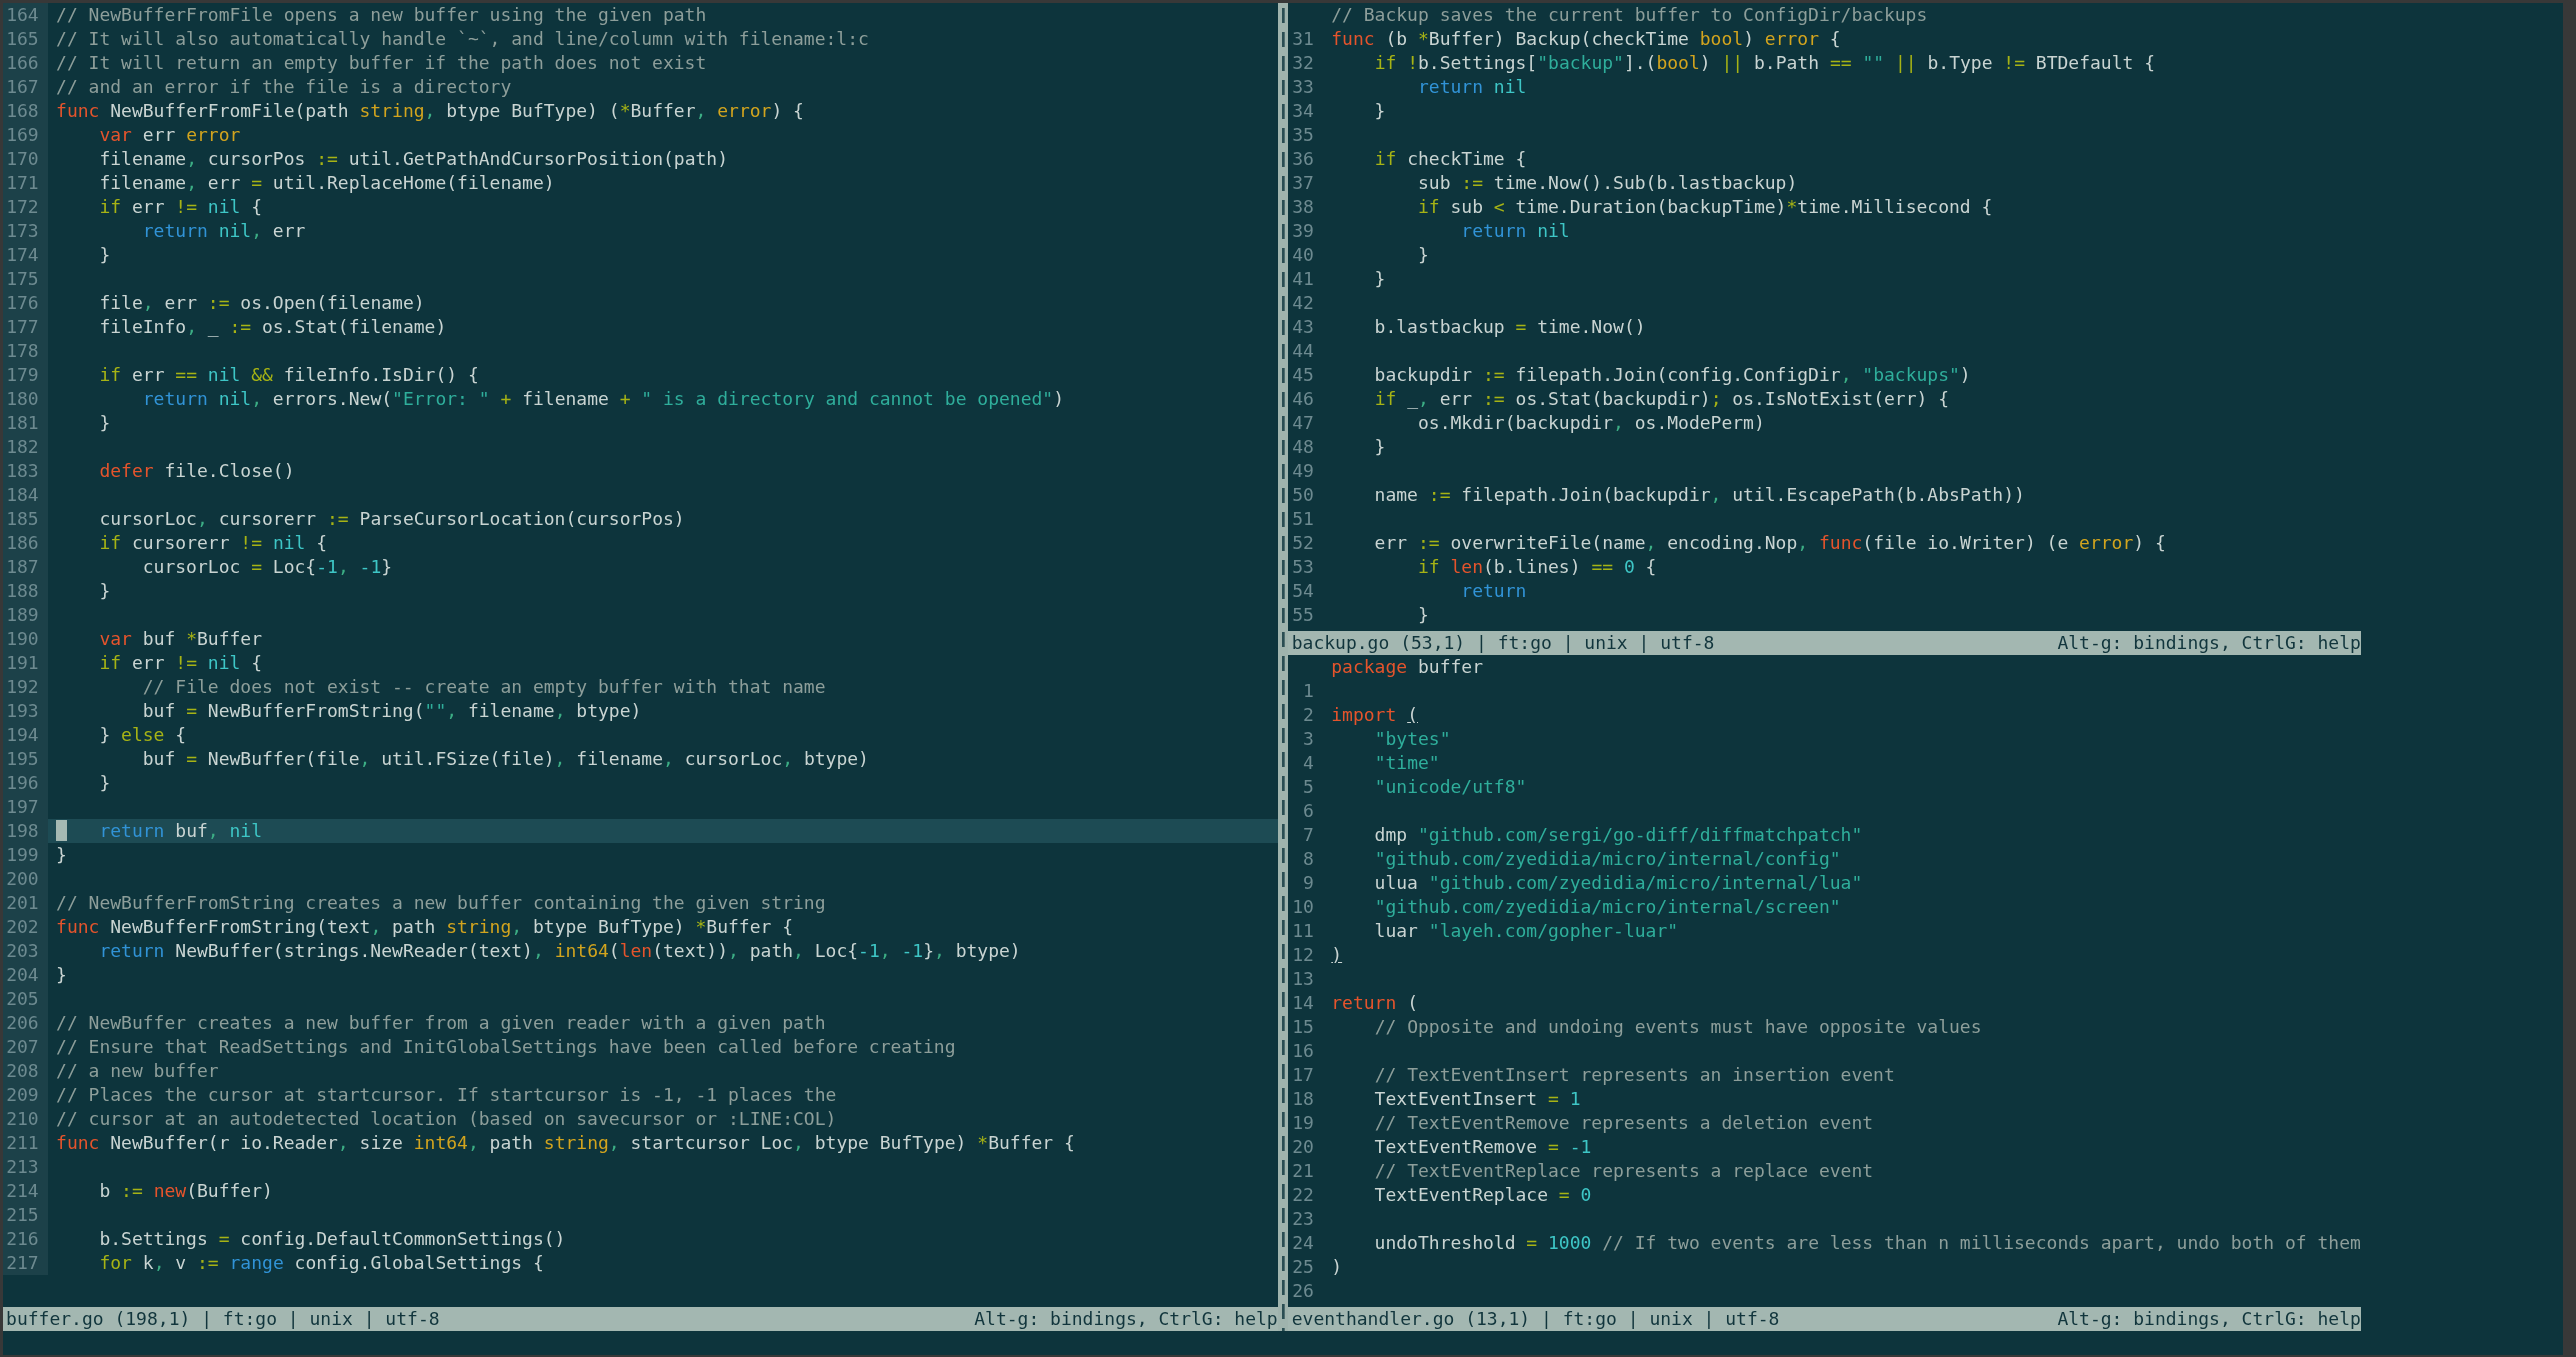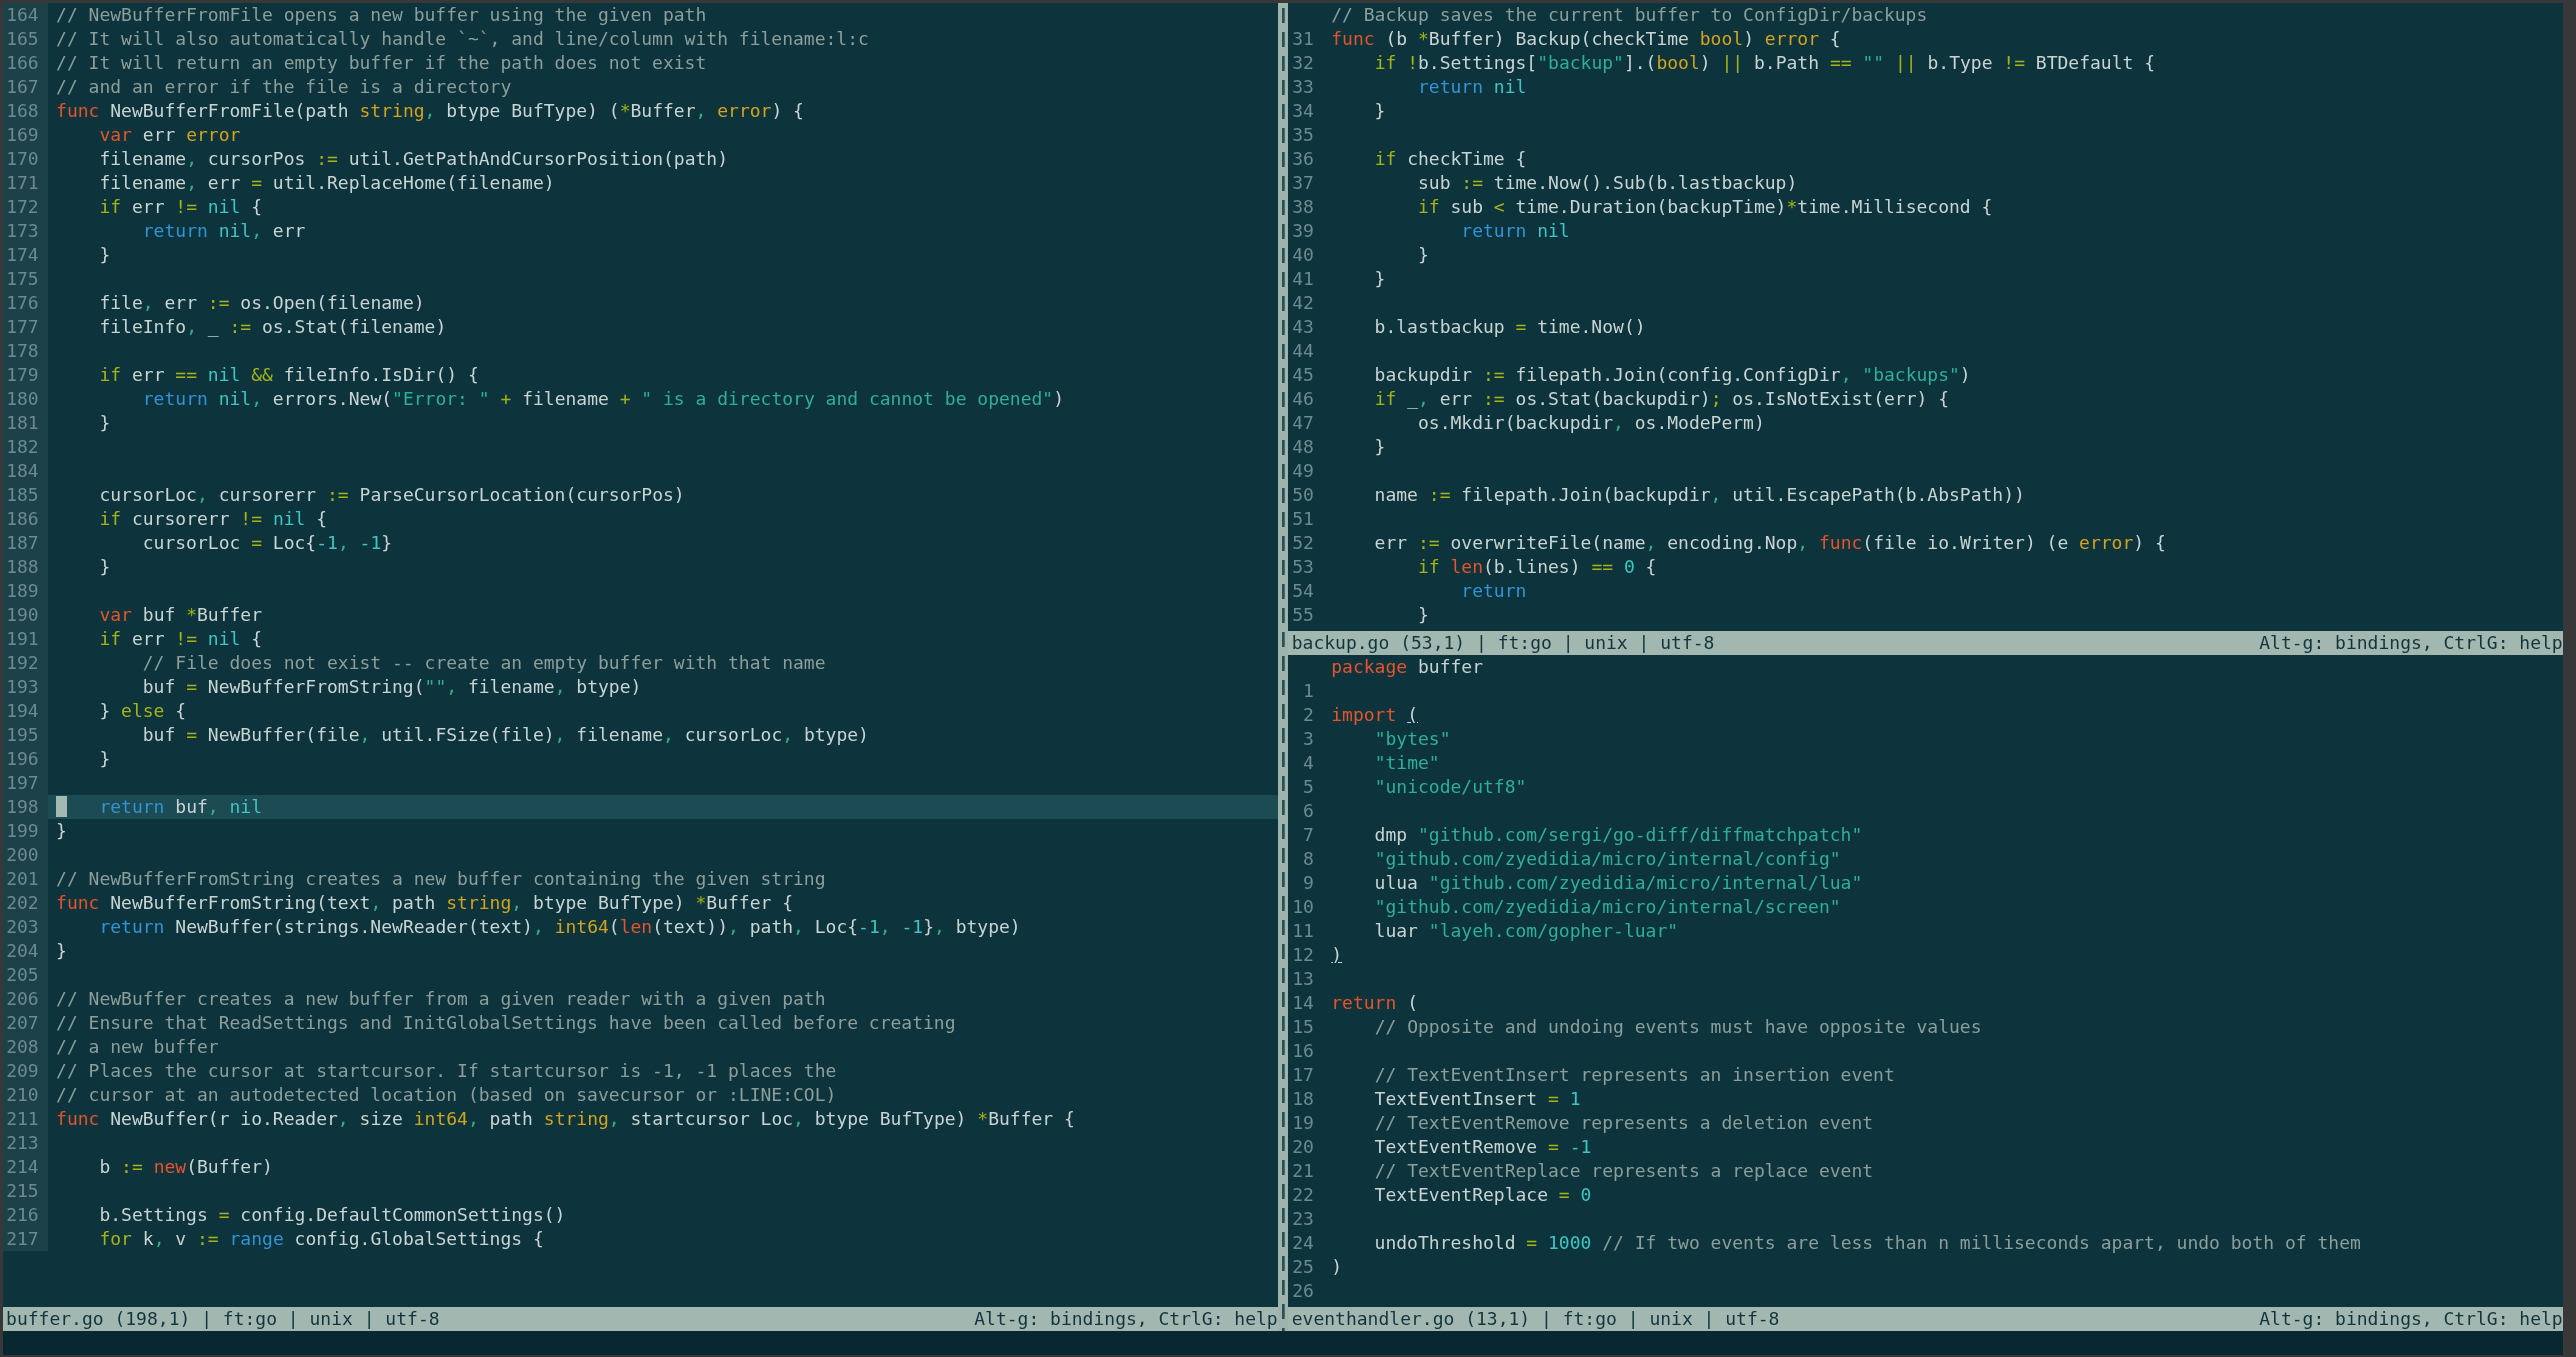--- a/index.html
+++ b/index.html
@@ -1,19 +1,19 @@
 <!DOCTYPE html>
 <html style="font-size:10.7px"><head>
 <meta charset="utf-8">
 <style>
   html,body{margin:0;padding:0;background:#383838;}
   .window{width:2576px;height:1358px;background:#383838;position:relative;overflow:hidden;
           font-family:"DejaVu Sans Mono", monospace;font-size:18px;}
   .screen{position:absolute;left:2.7px;top:2.7px;width:2560px;height:1352px;background:#0d343c;
-          display:flex;flex-direction:column;}
+          display:flex;flex-direction:row;}
   .cols{display:flex;height:1328px;}
   .pane{display:flex;flex-direction:column;}
   .pane-left{width:1275px;}
   .pane-right{flex:1;}
   .code{overflow:hidden;background:#0d343c;}
   .h54{height:1304px}.h26{height:628px}.h27{height:652px}
   .row{display:flex;height:24px;line-height:24px;}
   .ln{background:#1c4149;color:#6d8a90;text-align:right;flex:none;}
   .pane-left .ln{width:36px;padding-right:9.4px;}
   .pane-right .ln{width:25.5px;padding-right:9.4px;margin-top:24px;}
@@ -118,20 +118,24 @@
             </div>
             <div class="row">
               <span class="ln">181</span>
               <span class="src"><span class="c-txt">    }</span></span>
             </div>
             <div class="row">
               <span class="ln">182</span>
               <span class="src"></span>
             </div>
             <div class="row">
+              <span class="ln">183</span>
+              <span class="src"><span class="c-txt">    </span><span class="c-kw">defer</span><span class="c-txt"> file.Close()</span></span>
+            </div>
+            <div class="row">
               <span class="ln">184</span>
               <span class="src"></span>
             </div>
             <div class="row">
               <span class="ln">185</span>
               <span class="src"><span class="c-txt">    cursorLoc</span><span class="c-pun">,</span><span class="c-txt"> cursorerr </span><span class="c-ctl">:=</span><span class="c-txt"> ParseCursorLocation(cursorPos)</span></span>
             </div>
             <div class="row">
               <span class="ln">186</span>
               <span class="src"><span class="c-txt">    </span><span class="c-ctl">if</span><span class="c-txt"> cursorerr </span><span class="c-ctl">!=</span><span class="c-txt"> </span><span class="c-num">nil</span><span class="c-txt"> {</span></span>

